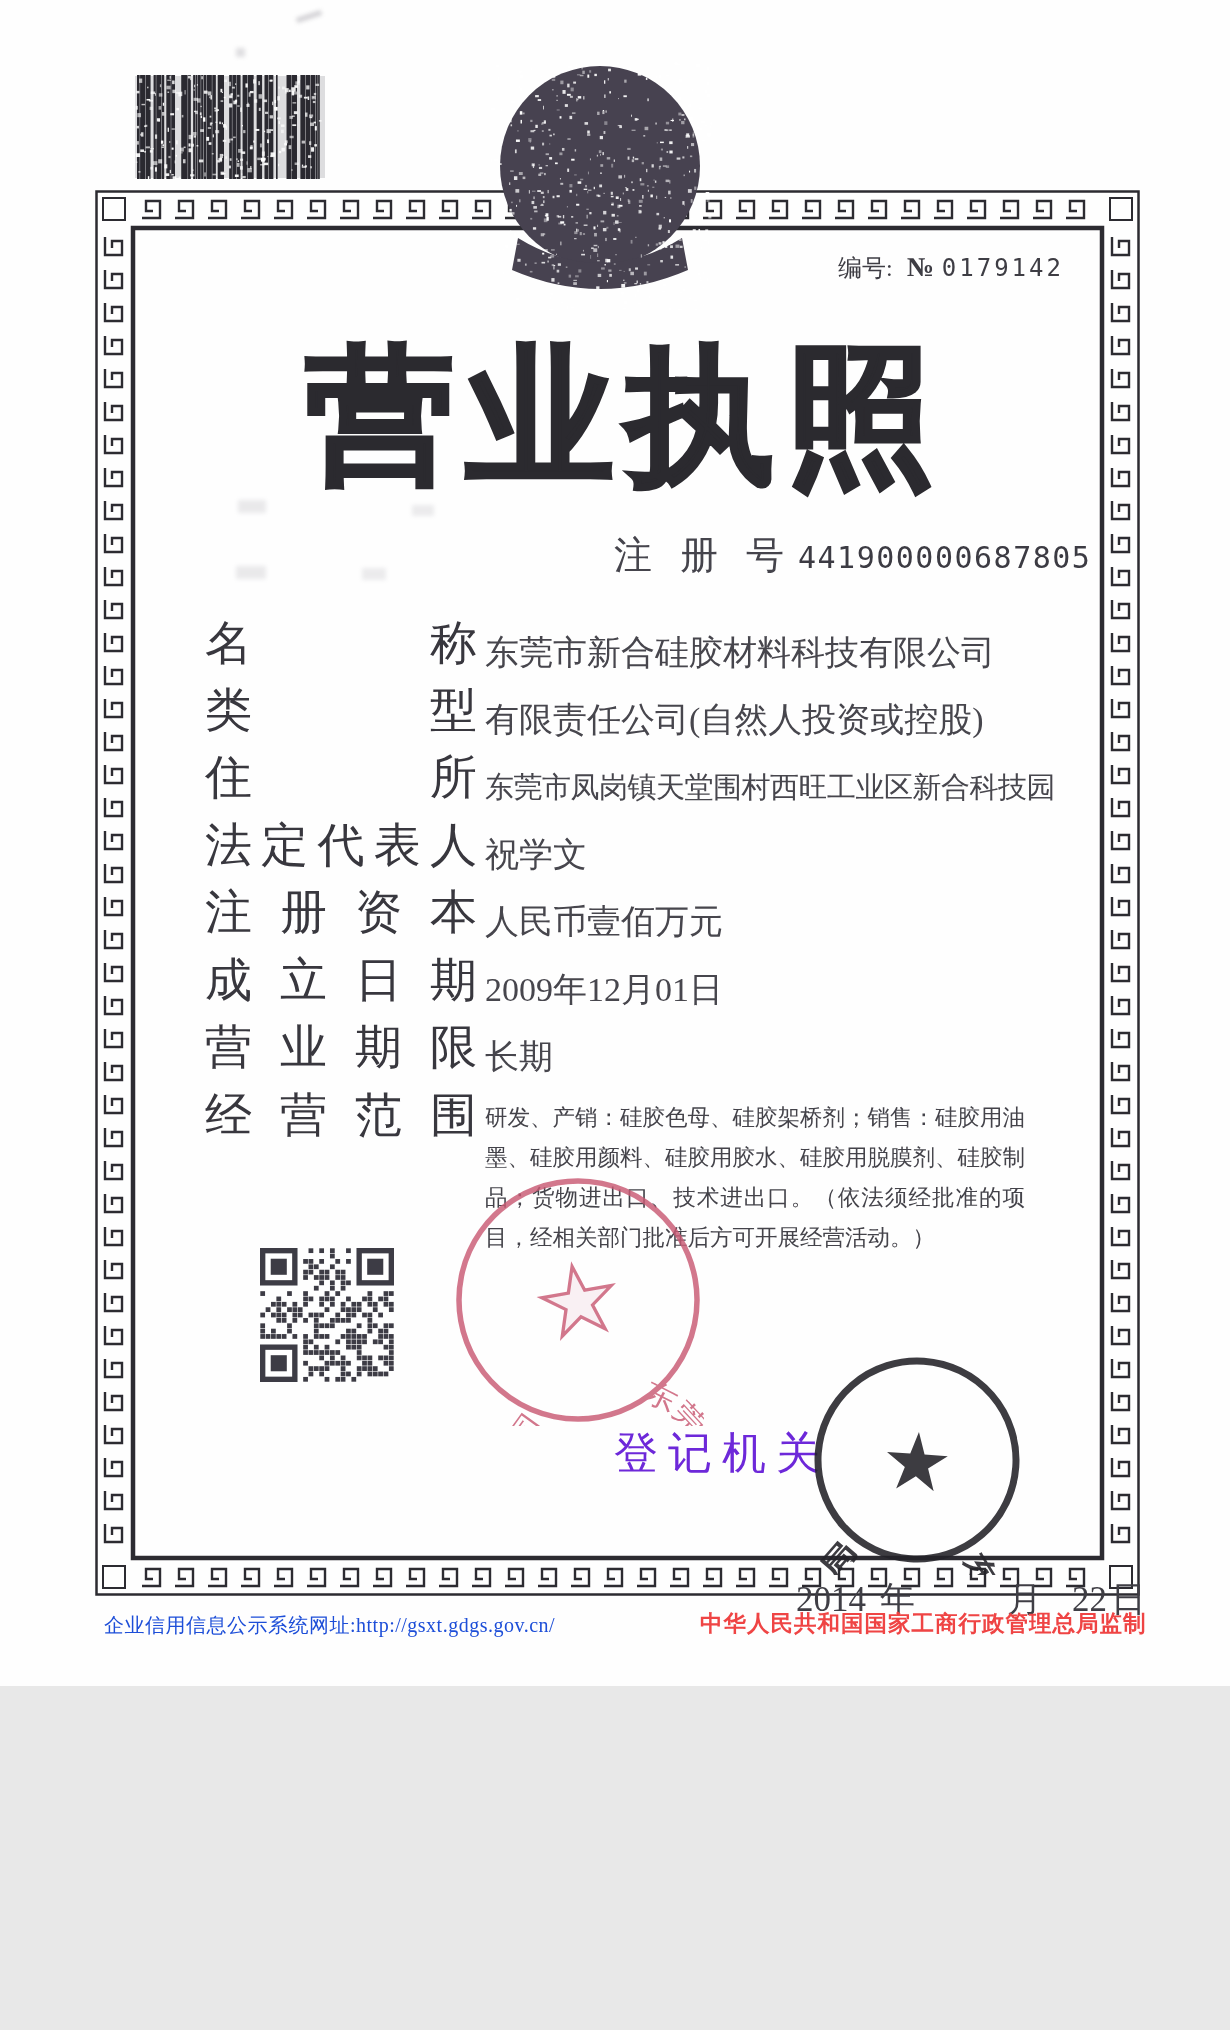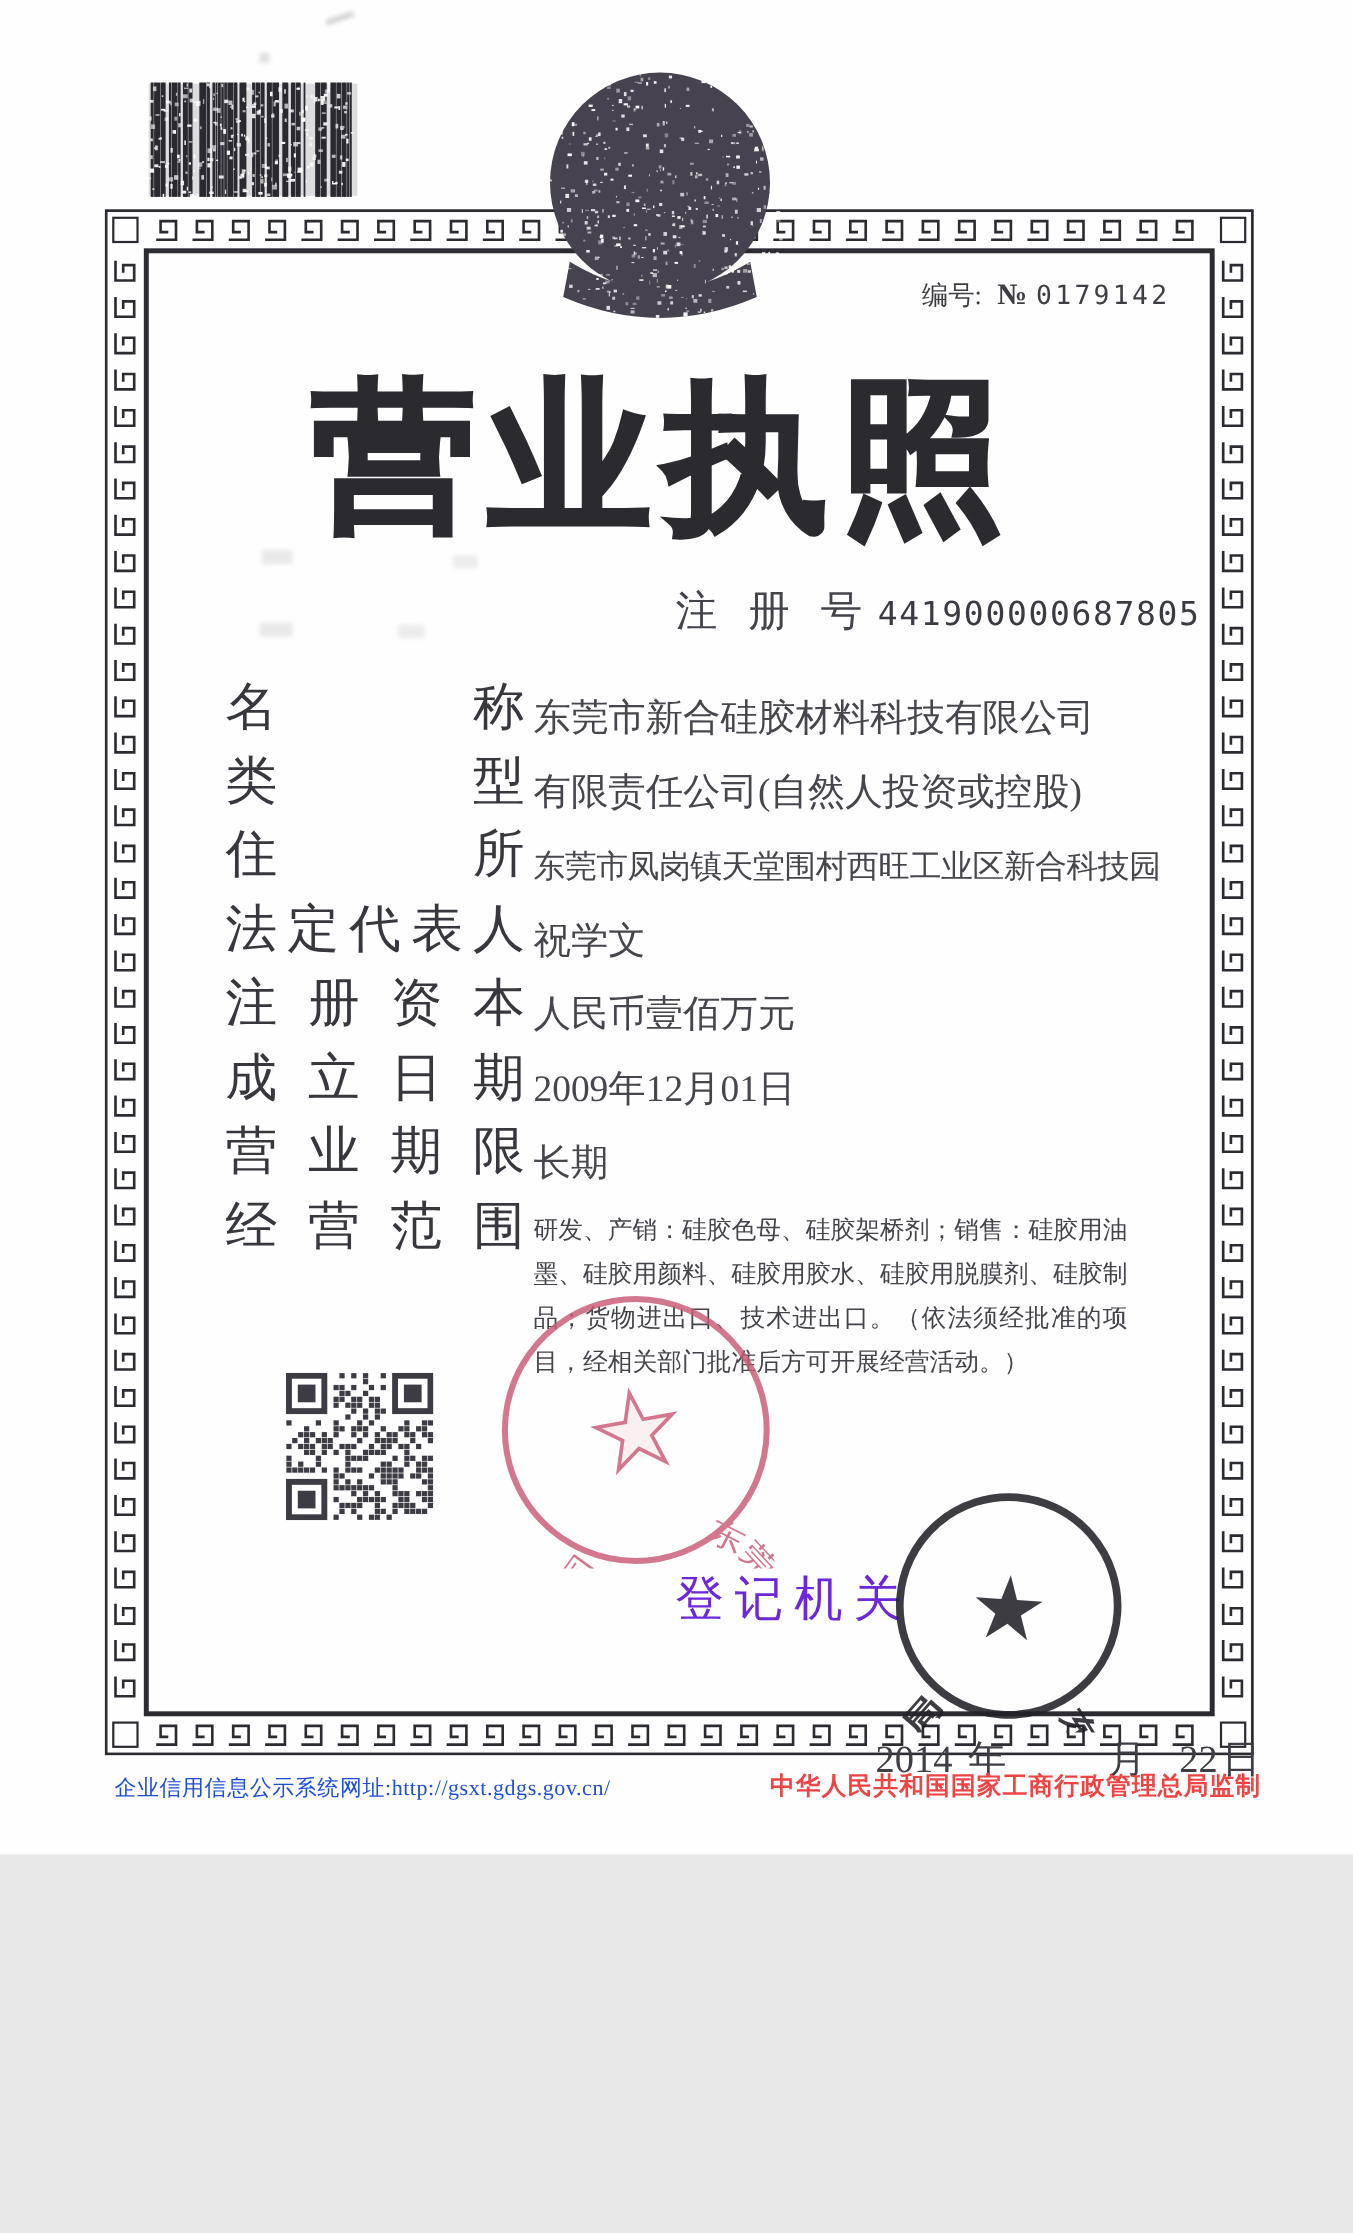--- a/index.html
+++ b/index.html
@@ -10,21 +10,21 @@
   .barcode{left:135px;top:72px;width:190px;height:110px;}
   
   .emblem{left:488px;top:62px;width:224px;height:248px;}
   
   .frame{left:95px;top:190px;}
   
   .serial{left:838px;top:252px;font-size:24px;color:#3e3d44;white-space:nowrap;}
   .serial .sym{font-weight:bold;font-size:27px;margin:0 8px 0 14px;}
   .serial .num{font-family:"DejaVu Sans Mono",monospace;font-size:24px;letter-spacing:3px;}
   
-  .title{left:284px;top:342px;font-family:"Liberation Sans",sans-serif;font-weight:900;
+  .title{left:306px;top:342px;font-family:"Liberation Sans",sans-serif;font-weight:900;
          font-size:148px;line-height:1;color:#2b2a2f;letter-spacing:12px;white-space:nowrap;
          -webkit-text-stroke:3.5px #2b2a2f;}
   
   .regline{left:614px;top:530px;display:flex;align-items:baseline;white-space:nowrap;}
   .regline .lab{font-size:38px;letter-spacing:28px;color:#45444c;}
   .regline .num{font-size:30px;font-family:"DejaVu Sans Mono",monospace;color:#3c3b43;
                 margin-left:-14px;letter-spacing:1.5px;}
   
   .row{position:absolute;left:205px;display:flex;align-items:flex-start;}
   .lbl{width:272px;min-width:272px;font-size:47px;line-height:1.1;color:#38373e;

